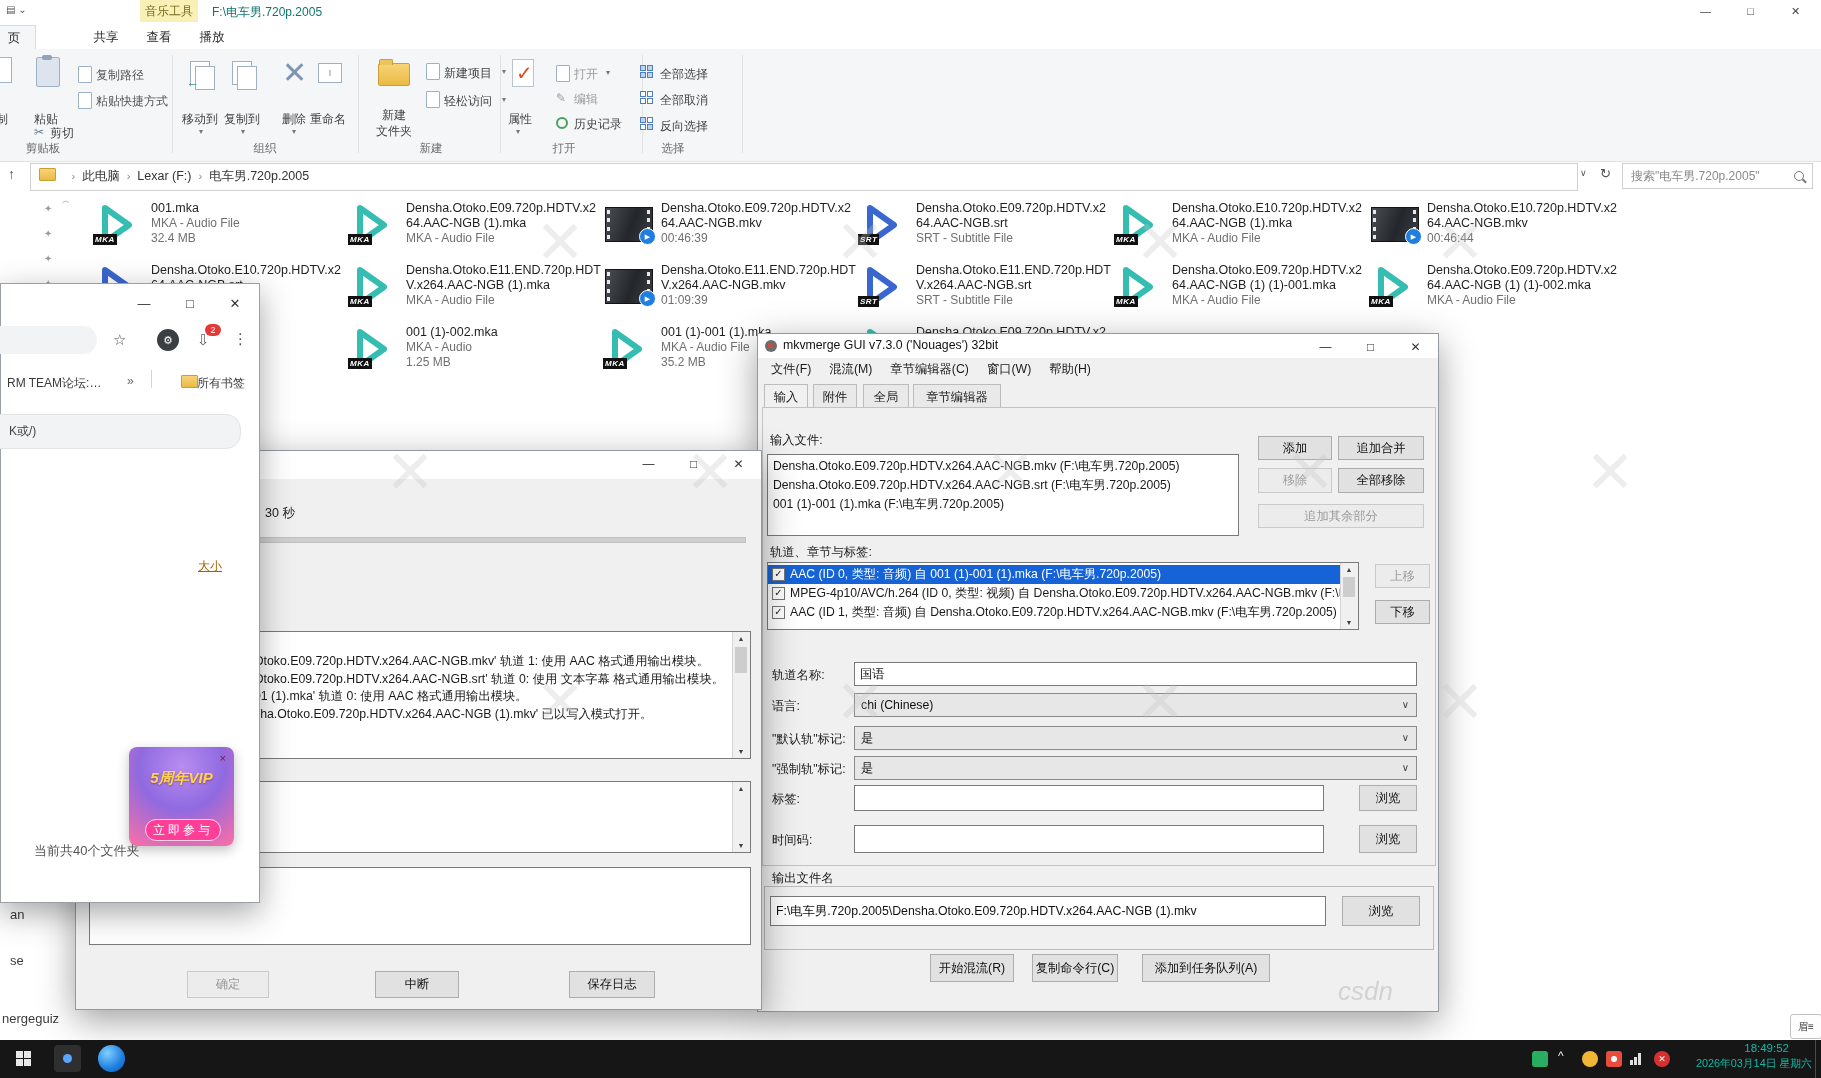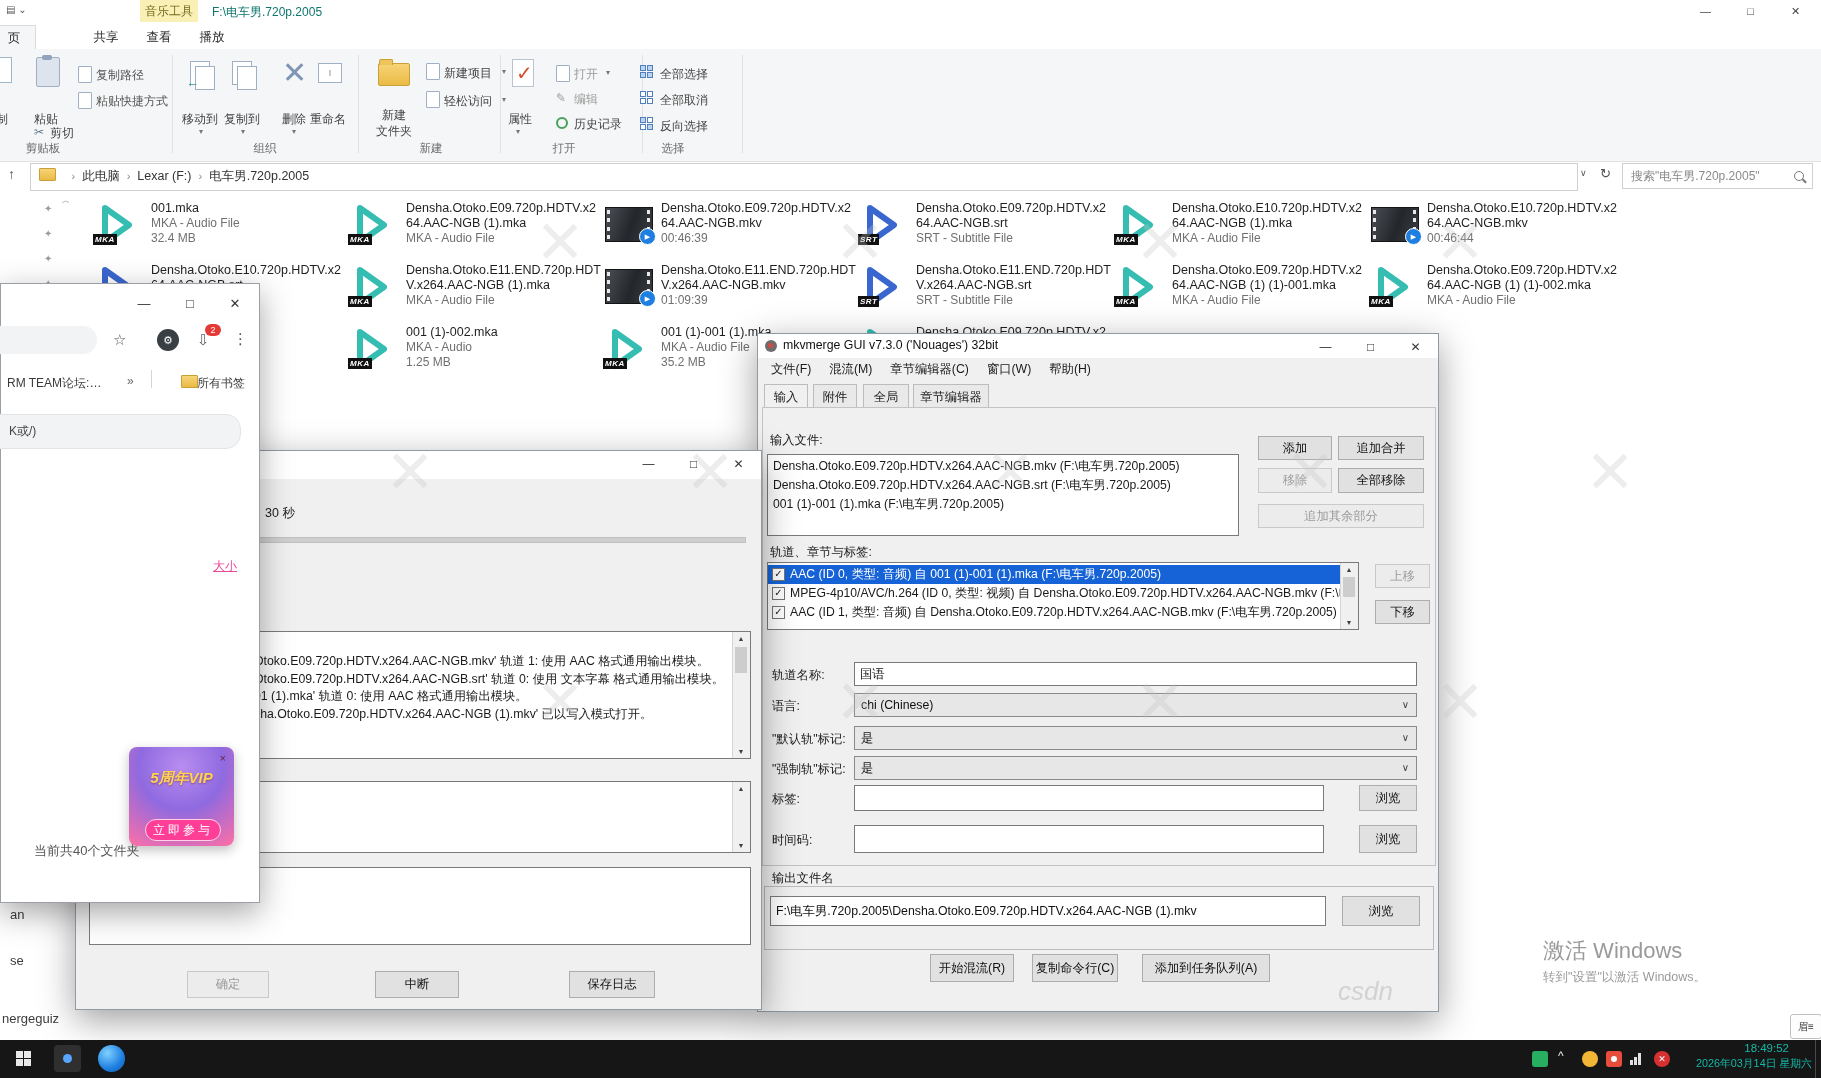--- a/index.html
+++ b/index.html
@@ -465,45 +465,41 @@
           </span>
           <div class="f-text">
             <div class="f-name">Densha.Otoko.E09.720p.HDTV.x264.AAC-NGB</div>
             <div class="f-info"></div>
             <div class="f-meta"></div>
           </div>
         </div>
       </div>
   </div>
 
-  <div id="activate" style="z-index:12;">
-    <div class="a1">激活 Windows</div>
-    <div class="a2">转到"设置"以激活 Windows。</div>
-  </div>
 
   <div class="fragment" style="left:10px;top:907px;z-index:15;">an</div>
   <div class="fragment" style="left:10px;top:953px;z-index:15;">se</div>
   <div class="fragment" style="left:2px;top:1011px;z-index:15;">nergeguiz</div>
 
   <div class="win" id="mkvmerge" style="left:757px;top:333px;width:680px;height:677px;z-index:20;">
     <div class="wtitle" style="height:24px;">
       <span class="abs" style="left:7px;top:6px;width:12px;height:12px;border-radius:50%;background:#6d6d6d;">
           <i class="abs" style="left:3px;top:3px;width:5px;height:5px;border-radius:50%;background:#d24a43;"></i>
         </span>
       <span class="abs" style="left:25px;top:4px;font-size:12.3px;color:#111;">mkvmerge GUI v7.3.0 ('Nouages') 32bit</span>
       <span class="wcap" style="left:545px;height:23px;">—</span>
       <span class="wcap" style="left:590px;height:23px;">□</span>
       <span class="wcap" style="left:635px;height:23px;">✕</span>
     </div>
     <div id="mkv-menubar" class="abs" style="left:0;top:24px;right:0;height:23px;background:#f0f0f0;"><span class="mmenu" style="margin-left: 4px;">文件(F)</span><span class="mmenu">混流(M)</span><span class="mmenu">章节编辑器(C)</span><span class="mmenu">窗口(W)</span><span class="mmenu">帮助(H)</span></div>
     <div id="mkv-tabs" class="abs" style="left:0;top:50px;right:0;height:24px;">
         <span class="mtab active" style="left: 6px; width: 44px;">输入</span>
         <span class="mtab" style="left: 55px; width: 44px;">附件</span>
         <span class="mtab" style="left: 105px; width: 46px;">全局</span>
-        <span class="mtab" style="left: 155px; width: 76px;">章节编辑器</span>
+        <span class="mtab" style="left: 155px; width: 88px;">章节编辑器</span>
       </div>
     <div class="gbox" style="left:4px;top:73px;width:672px;height:457px;border-color:#c3c3c3;"></div>
 
     <span class="mlabel" style="left:12px;top:98px;">输入文件:</span>
     <div class="listbox" style="left:9px;top:120px;width:470px;height:80px;" id="mkv-inputlist">
         <div class="lline" style="padding-top: 2px;">Densha.Otoko.E09.720p.HDTV.x264.AAC-NGB.mkv (F:\电车男.720p.2005)</div>
         <div class="lline">Densha.Otoko.E09.720p.HDTV.x264.AAC-NGB.srt (F:\电车男.720p.2005)</div>
         <div class="lline">001 (1)-001 (1).mka (F:\电车男.720p.2005)</div>
       </div>
     <div class="btn" style="left:500px;top:102px;width:74px;height:24px;line-height:22px;">添加</div>
@@ -608,21 +604,21 @@
 
     <span class="bk-text" style="left:6px;top:91px;width:116px;overflow:hidden;">RM TEAM论坛:…</span>
     <span class="bk-text" style="left:126px;top:90px;color:#666;">»</span>
     <span class="abs" style="left:150px;top:86px;width:1px;height:18px;background:#d5d5d5;"></span>
     <span class="mini-folder" style="position:absolute;left:172px;top:91px;"></span>
     <span class="bk-text" style="left:196px;top:91px;">所有书签</span>
 
     <div class="pill" style="left:-40px;top:130px;width:278px;height:33px;border:1px solid #e2e4e6;"></div>
     <span class="bk-text" style="left:8px;top:139px;color:#444;">K或/)</span>
 
-    <span class="bk-text" style="left:212px;top:274px;color:#ec4899;text-decoration:underline;">大小</span>
+    <span class="bk-text" style="left:197px;top:274px;color:#a16207;text-decoration:underline;">大小</span>
 
     <div id="ad">
       <div id="ad-title">5周年VIP</div>
       <div id="ad-btn">立即参与</div>
       <div id="ad-close">×</div>
     </div>
 
     <span class="bk-text" style="left:33px;top:558px;color:#555;font-size:13px;">当前共40个文件夹</span>
   </div>
 

